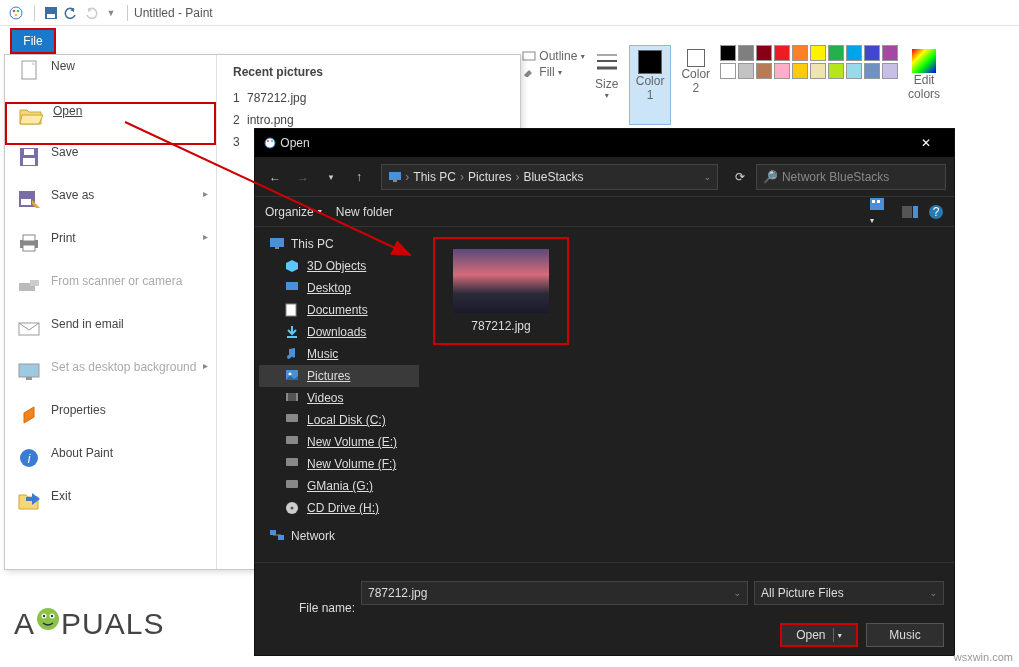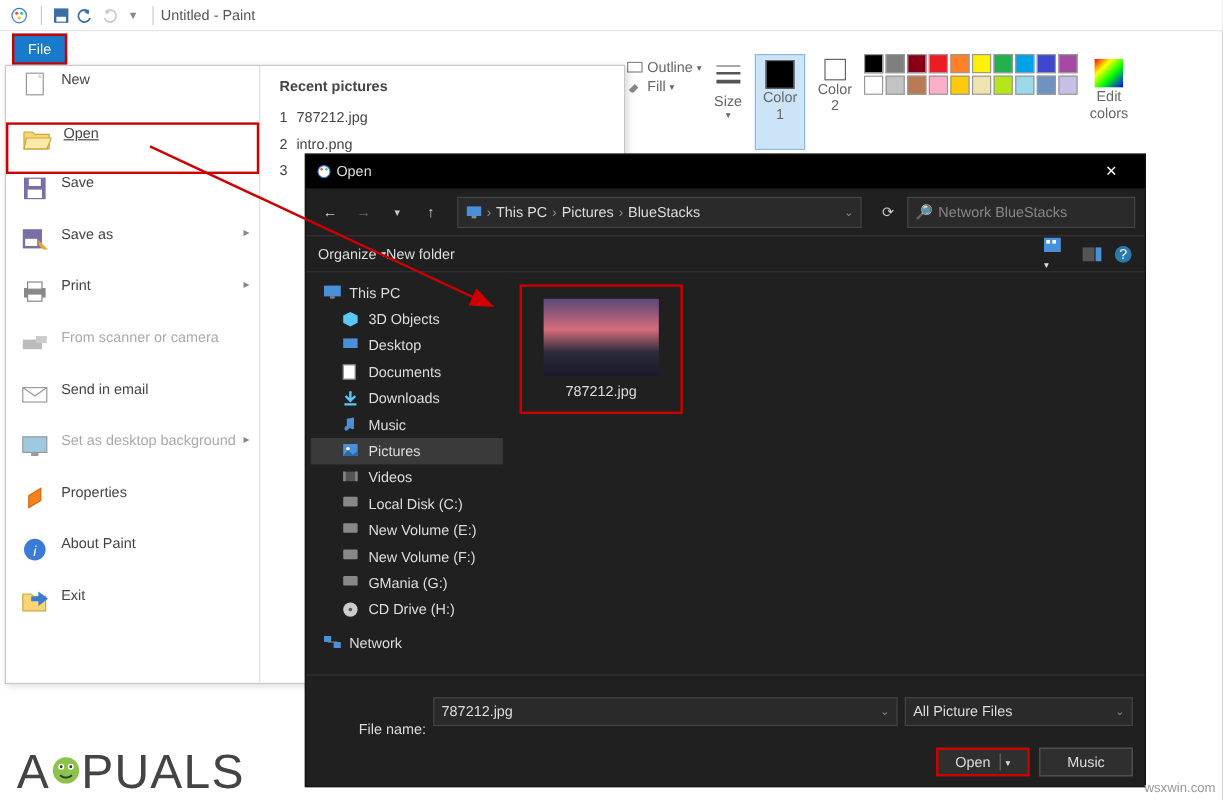--- a/index.html
+++ b/index.html
@@ -38,45 +38,45 @@
 
 .open-dialog { position: absolute; top: 128px; left: 254px; width: 701px; height: 528px; background: #202020; color: #ddd; border: 1px solid #111; display: flex; flex-direction: column; }
 .od-title { height: 28px; background: #000; display: flex; align-items: center; padding: 0 8px; }
 .od-title .od-close { margin-left: auto; width: 40px; text-align: center; color: #fff; }
 .od-nav { height: 40px; display: flex; align-items: center; padding: 0 8px; gap: 4px; border-bottom: 1px solid #333; }
 .od-nav .nav-btn { width: 24px; height: 24px; display: flex; align-items: center; justify-content: center; color: #ccc; }
 .od-breadcrumb { flex: 1; display: flex; align-items: center; background: #2a2a2a; height: 26px; padding: 0 6px; border: 1px solid #444; margin: 0 6px; }
 .od-breadcrumb span.crumb { margin-right: 4px; }
 .od-breadcrumb span.sep { color: #888; margin-right: 4px; }
 .od-search { width: 190px; height: 26px; background: #2a2a2a; border: 1px solid #444; display: flex; align-items: center; padding: 0 6px; color: #888; }
-.od-toolbar { height: 30px; display: flex; align-items: center; padding: 0 10px; border-bottom: 1px solid #333; }
+.od-toolbar { height: 30px; display: flex; align-items: center; padding: 0 10px; gap: 14px; border-bottom: 1px solid #333; }
 .od-toolbar .tb-item { color: #ddd; display: flex; align-items: center; gap: 4px; }
 .od-toolbar .tb-right { margin-left: auto; display: flex; gap: 10px; align-items: center; }
 .od-body { flex: 1; display: flex; overflow: hidden; }
 .od-tree { width: 168px; background: #202020; padding: 6px 4px; overflow: hidden; }
 .tree-item { display: flex; align-items: center; height: 22px; padding-left: 10px; gap: 6px; color: #ddd; }
-.tree-item.sub { padding-left: 26px; }
+.tree-item.sub { padding-left: 26px; text-decoration: underline; }
 .tree-item.selected { background: #3a3a3a; }
 .tree-item .ti-icon { width: 16px; height: 14px; }
 .od-files { flex: 1; padding: 10px; }
 .file-thumb { width: 136px; border: 2px solid #c00; padding: 10px; display: flex; flex-direction: column; align-items: center; }
 .file-thumb .thumb-img { width: 96px; height: 64px; background: linear-gradient(to bottom, #5a4a7a 0%, #d46b7a 40%, #2a2a3a 70%, #1a1a2a 100%); }
 .file-thumb .thumb-lbl { margin-top: 6px; color: #ddd; }
 .od-footer { padding: 8px 10px; border-top: 1px solid #333; }
 .fn-row { display: flex; align-items: center; gap: 6px; margin-bottom: 8px; }
 .fn-label { width: 90px; text-align: right; margin-top: 30px; }
 .fn-input { flex: 1; height: 24px; background: #2a2a2a; border: 1px solid #444; color: #ddd; padding: 0 6px; display: flex; align-items: center; }
 .fn-select { width: 190px; height: 24px; background: #2a2a2a; border: 1px solid #444; color: #ddd; padding: 0 6px; display: flex; align-items: center; justify-content: space-between; }
 .btn-row { display: flex; justify-content: flex-end; gap: 8px; }
 .dlg-btn { width: 78px; height: 24px; background: #2f2f2f; border: 1px solid #555; color: #ddd; display: flex; align-items: center; justify-content: center; }
 .dlg-btn.primary { border: 2px solid #c00; }
 
 
 .watermark { position: absolute; bottom: 4px; right: 6px; color: #999; font-size: 11px; }
-.appuals { position: absolute; bottom: 0; left: 14px; font-size: 40px; color: #444; font-weight: 300; letter-spacing: 1px; }
+.appuals { position: absolute; bottom: 26px; left: 14px; font-size: 30px; color: #444; font-weight: 300; letter-spacing: 1px; }
 
 
 .arrow-svg { position: absolute; top: 110px; left: 120px; pointer-events: none; }
 
 
 svg { display: block; }
 </style>
 </head>
 <body>
 

